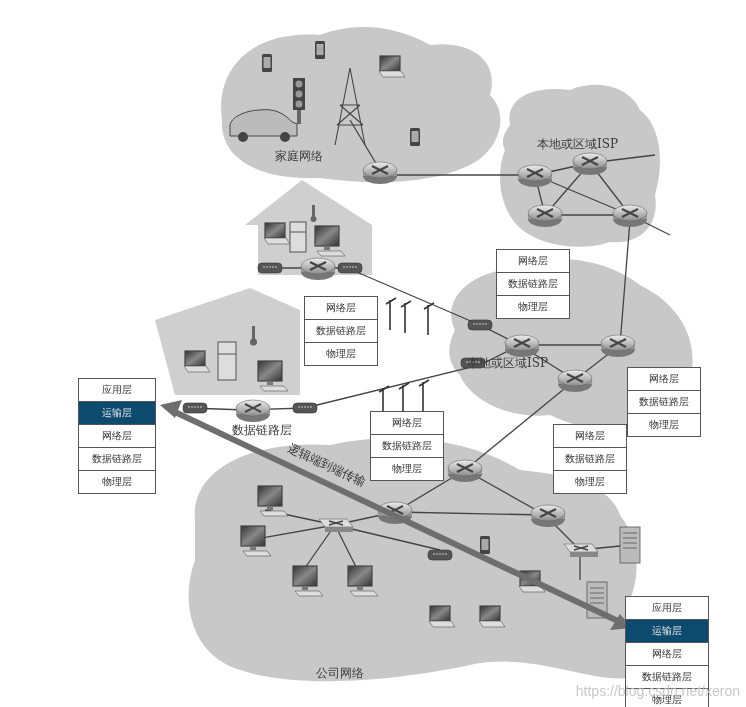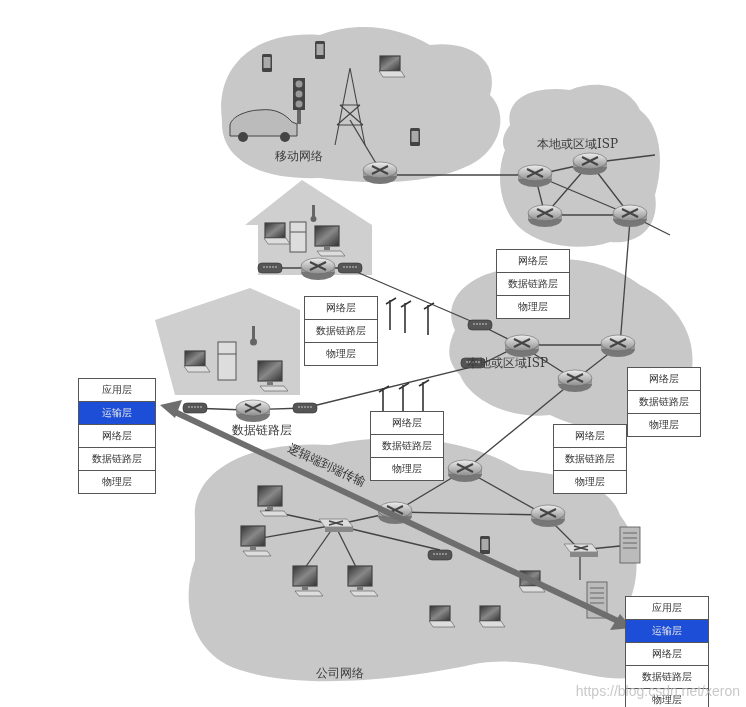--- a/index.html
+++ b/index.html
@@ -4,21 +4,21 @@
 <style>
   html, body { margin: 0; padding: 0; background: #ffffff; }
   body { width: 746px; height: 707px; position: relative; overflow: hidden;
          font-family: "DejaVu Serif", "Liberation Serif", serif; }
   #canvas { position: absolute; left: 0; top: 0; width: 746px; height: 707px; }
   .label { position: absolute; font-size: 12px; color: #3a3a3a; white-space: nowrap; }
   .stack { position: absolute; border: 1px solid #555; background: #fff; }
   .stack .layer { height: 22px; line-height: 22px; text-align: center; font-size: 10px;
                   color: #333; border-bottom: 1px solid #555; padding: 0 4px; }
   .stack .layer:last-child { border-bottom: none; }
-  .stack .layer.hl { background: #1d4ed8; color: #e6e6e6; }
+  .stack .layer.hl { background: #0c4a6e; color: #e6e6e6; }
   .watermark { position: absolute; right: 6px; bottom: 8px; font-family: Liberation Sans, sans-serif;
                font-size: 14px; color: rgba(190,190,190,0.85); }
   .arrow-label { position: absolute; font-size: 12px; color: #333; transform-origin: left top; white-space: nowrap; }
 </style>
 </head>
 <body>
 
 <svg id="canvas" viewBox="0 0 746 707" xmlns="http://www.w3.org/2000/svg">
   <defs>
     <linearGradient id="rtr" x1="0" y1="0" x2="0" y2="1">
@@ -174,21 +174,21 @@
   <use href="#server" x="630" y="545"></use>
   <use href="#server" x="597" y="600"></use>
 
   <g>
     <path d="M175,412 L620,622" stroke="#6e6e6e" stroke-width="6"></path>
     <path d="M160,405 L182,400 L175,418 Z" fill="#6e6e6e"></path>
     <path d="M632,628 L610,630 L620,614 Z" fill="#6e6e6e"></path>
   </g>
 </svg>
 
-<div class="label" style="left:275px;top:148px;">移动网络</div>
+<div class="label" style="left:275px;top:148px;">家庭网络</div>
 <div class="label" style="left:537px;top:136px;">本地或区域ISP</div>
 <div class="label" style="left:467px;top:355px;">本地或区域ISP</div>
 <div class="label" style="left:232px;top:422px;">数据链路层</div>
 <div class="label" style="left:316px;top:636px;margin-top:29px;">公司网络</div>
 <div class="arrow-label" style="left:292px;top:440px;transform:rotate(25deg);">逻辑端到端传输</div>
 
 <div class="stack" style="left:78px;top:378px;width:76px;">
   <div class="layer">应用层</div>
   <div class="layer hl">运输层</div>
   <div class="layer">网络层</div>

